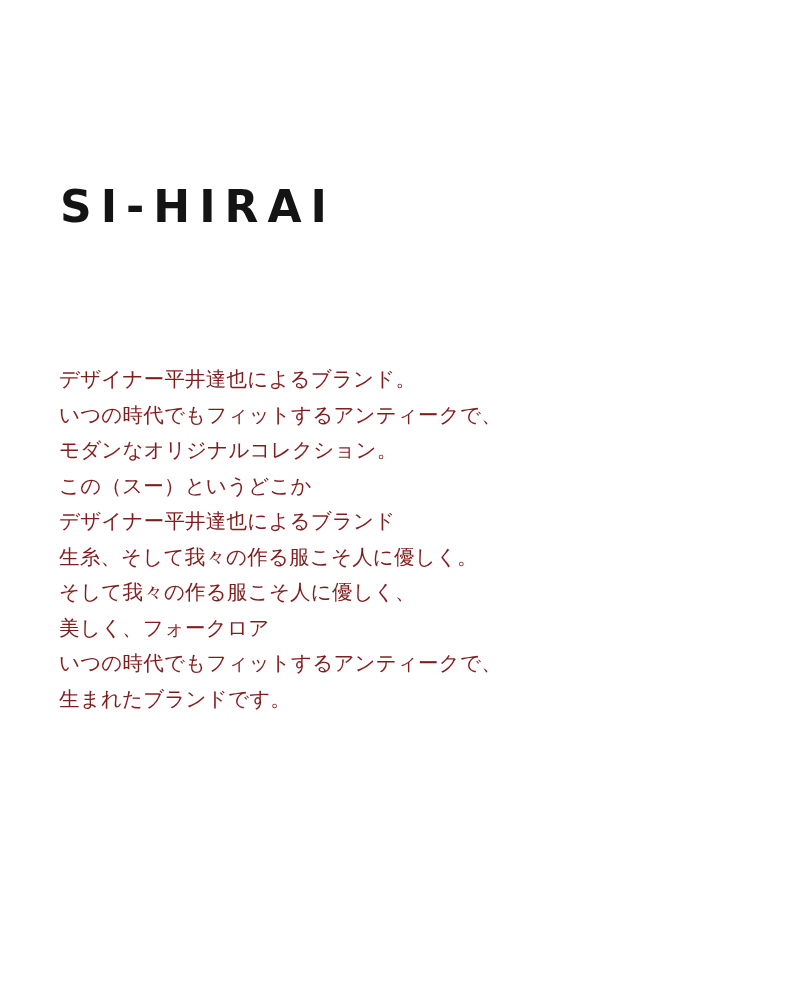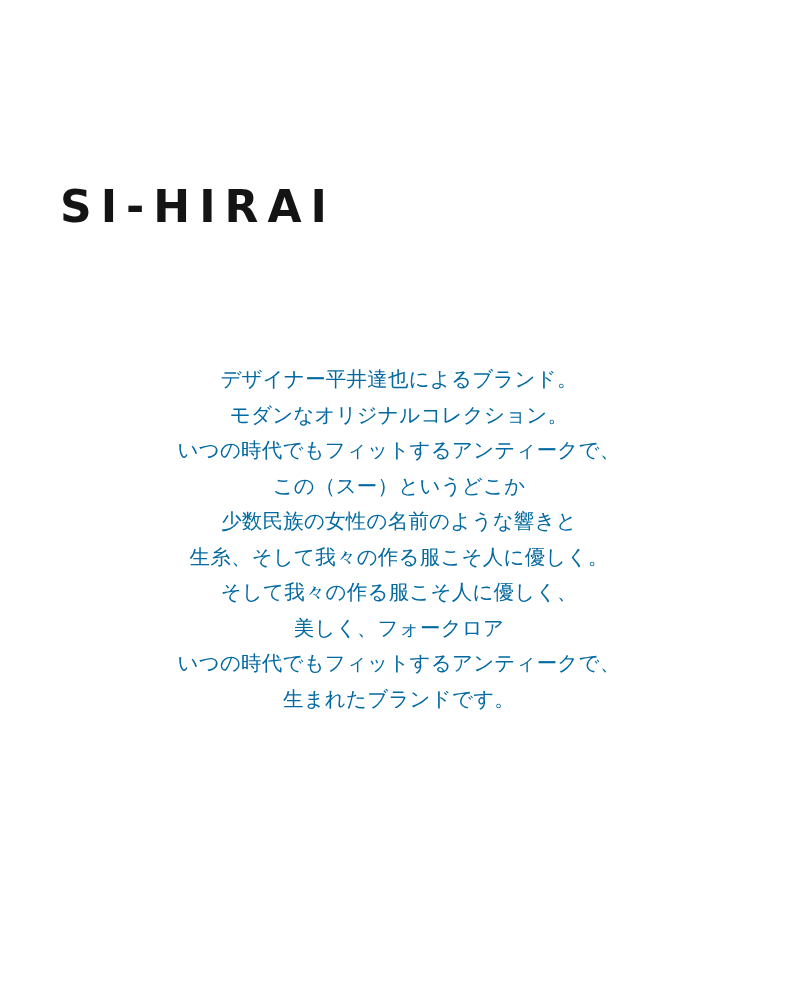--- a/index.html
+++ b/index.html
@@ -35,39 +35,38 @@
   .about-block {
     position: absolute;
     left: 59px;
     top: 362px;
     width: 680px;
   }
   .about-line {
     font-family: "DejaVu Sans", sans-serif;
     font-size: 20.5px;
     line-height: 35.5px;
-    color: #0369a1;
+    color: #7f1d1d;
     white-space: nowrap;
     letter-spacing: 0.2px;
-    text-align: center;
   }
 </style>
 </head>
 <body>
 
 <div class="page">
 
   <div class="brand-logo">SI-HIRAI</div>
 
   <div class="about-block">
     <div class="about-line">デザイナー平井達也によるブランド。</div>
+    <div class="about-line">いつの時代でもフィットするアンティークで、</div>
     <div class="about-line">モダンなオリジナルコレクション。</div>
-    <div class="about-line">いつの時代でもフィットするアンティークで、</div>
     <div class="about-line">この（スー）というどこか</div>
-    <div class="about-line">少数民族の女性の名前のような響きと</div>
+    <div class="about-line">デザイナー平井達也によるブランド</div>
     <div class="about-line">生糸、そして我々の作る服こそ人に優しく。</div>
     <div class="about-line">そして我々の作る服こそ人に優しく、</div>
     <div class="about-line">美しく、フォークロア</div>
     <div class="about-line">いつの時代でもフィットするアンティークで、</div>
     <div class="about-line">生まれたブランドです。</div>
   </div>
 
 </div>
 
 </body></html>

